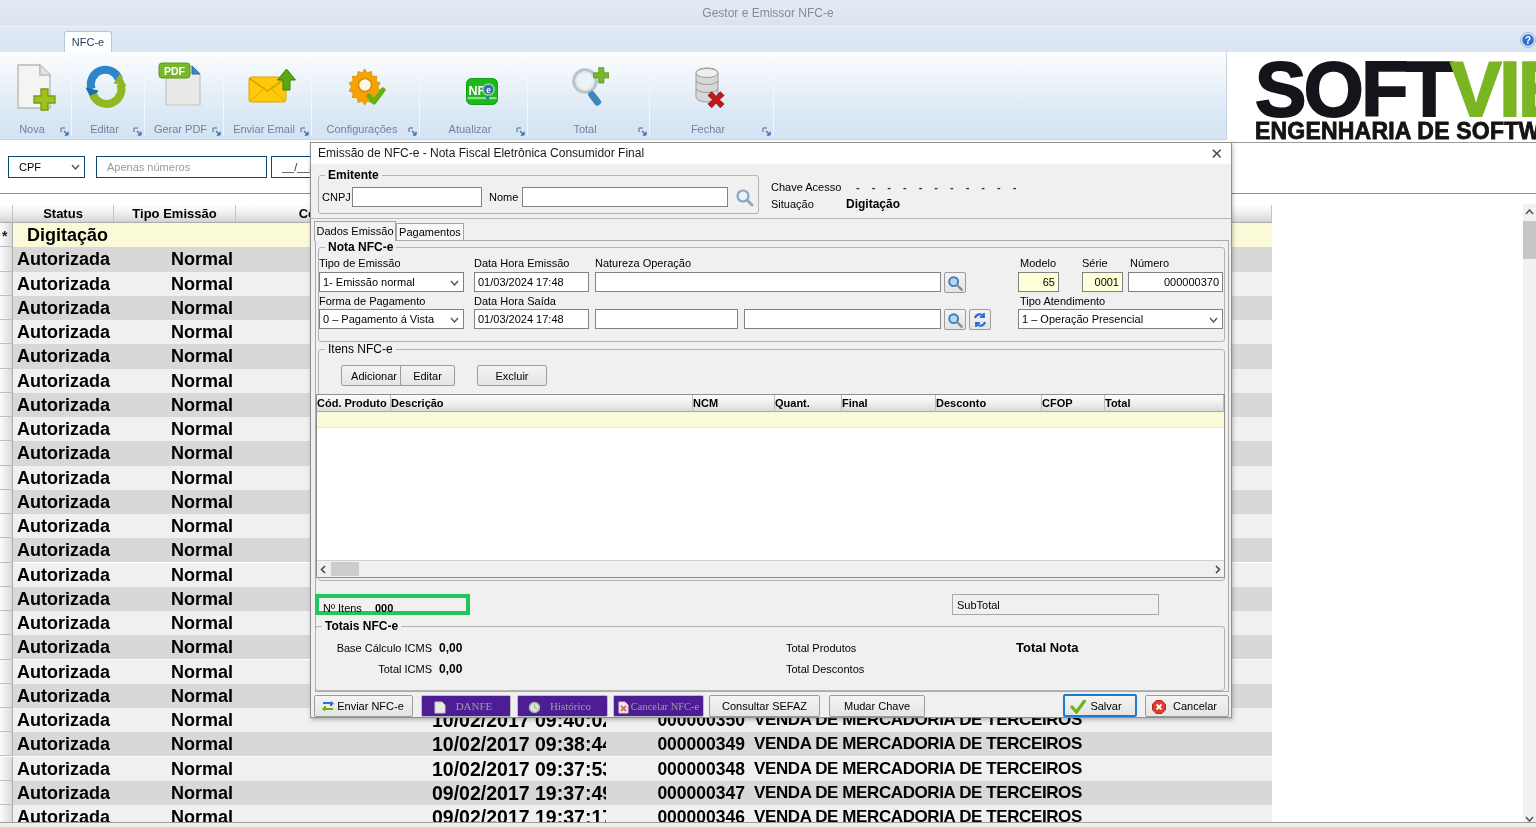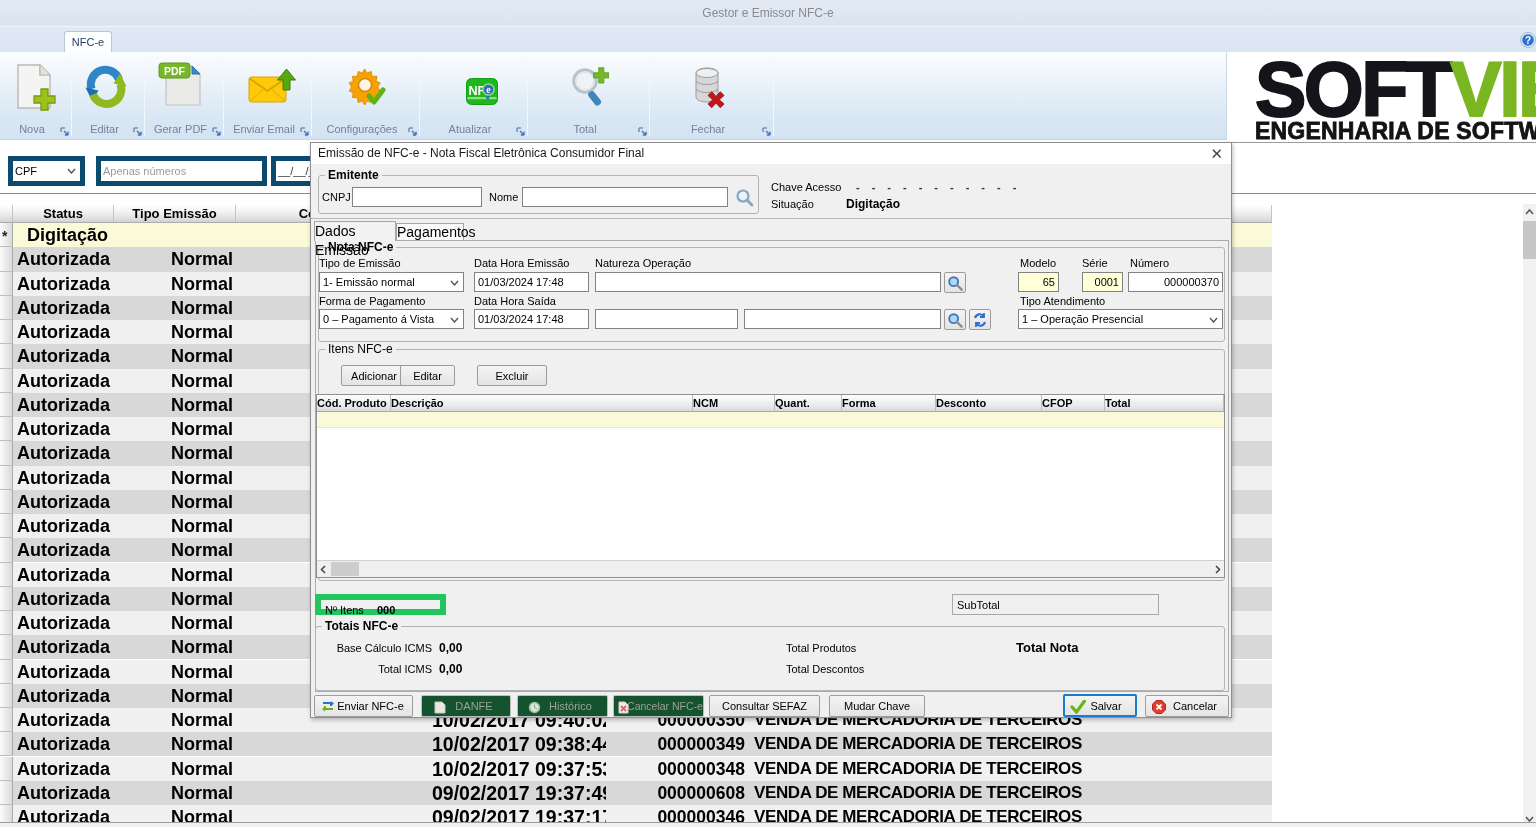--- a/index.html
+++ b/index.html
@@ -14,21 +14,21 @@
 .rsep { position:absolute; top:6px; width:1px; height:76px; background:#c9d7e7; border-right:1px solid #f2f7fb; }
 .rlabel { position:absolute; top:123px; height:14px; font-size:11px; color:#73819b; text-align:center; }
 .rlaunch { position:absolute; top:127px; width:9px; height:9px; line-height:0; }
 .ricon { position:absolute; }
 
 #logoarea { left:1228px; top:52px; width:308px; height:91px; background:#fff; border-bottom:1px solid #9b9b9b; overflow:hidden; }
 #logo1 { left:27px; top:-7px; font-size:77px; font-weight:bold; letter-spacing:-2.5px; color:#14151a; white-space:nowrap; -webkit-text-stroke:2px #14151a; }
 #logo1 .grn { color:#7ab622; -webkit-text-stroke-color:#7ab622; }
 #logo2 { left:27px; top:66px; font-size:23px; font-weight:bold; color:#131313; white-space:nowrap; letter-spacing:0.2px; -webkit-text-stroke:0.8px #131313; }
 
-.input, .combo { position:absolute; background:#fff; border:5px solid #0c4a6e; font-size:11px; color:#000; padding:0 2px; line-height:20px; height:30px; }
+.input, .combo { position:absolute; background:#fff; border:1px solid #0c4a6e; font-size:11px; color:#000; padding:0 10px; line-height:20px; height:22px; }
 
 #gridpanel { left:0; top:193px; width:1536px; height:630px; background:#fff; border-top:1px solid #8c8c8c; }
 #gridhdr { left:0; top:11px; width:1272px; height:18px; background:linear-gradient(#ffffff,#f2f2f2 40%,#dcdcdc 85%,#d0d0d0); border-bottom:1px solid #aeaeae; }
 .ghcell { position:absolute; top:0; height:17px; font-size:13px; font-weight:bold; color:#000; text-align:center; line-height:17px; border-right:1px solid #c3c3c3; overflow:hidden; white-space:nowrap; }
 .grow { position:absolute; left:13px; width:1259px; height:24.2px; overflow:hidden; }
 .grow.dark { background:#d8d8d8; }
 .grow.lite { background:#f0f0f0; }
 .grow.yel  { background:#fafad8; }
 .gc { position:absolute; top:1px; height:22px; font-weight:bold; color:#000; white-space:nowrap; overflow:hidden; line-height:22px; }
 .rowhdr { position:absolute; left:0; width:13px; background:linear-gradient(90deg,#fbfbfb,#dadada); border-right:1px solid #ababab; border-bottom:1px solid #bdbdbd; height:24.24px; }
@@ -42,22 +42,22 @@
 #dlg-title { left:0; top:0; width:920px; height:21px; background:#fff; font-size:12px; color:#1a1a1a; line-height:21px; padding-left:7px; }
 #dlg-x { right:8px; top:1px; font-size:15px; color:#444; line-height:19px; }
 .grp { position:absolute; border:1px solid #b4b4b4; border-radius:3px; }
 .grplbl { position:absolute; top:-8px; left:6px; background:#f0f0f0; padding:0 3px; font-size:12px; font-weight:bold; color:#000; line-height:14px; }
 .grplbl.norm { font-weight:normal; }
 .lbl { position:absolute; font-size:11px; color:#000; white-space:nowrap; }
 .din { position:absolute; background:#fff; border:1px solid #828282; font-size:11px; padding:0 3px; color:#000; line-height:18px; height:20px; white-space:nowrap; overflow:hidden; }
 .din.yellow { background:#ffffd8;text-align:right; }
 .dcombo { position:absolute; background:#fff; border:1px solid #828282; font-size:11px; padding:0 16px 0 3px; color:#000; line-height:18px; height:20px; white-space:nowrap; overflow:hidden; }
 .dbtn { position:absolute; background:linear-gradient(#f4f4f4,#e4e4e4); border:1px solid #9c9c9c; border-radius:2px; font-size:11px; color:#000; text-align:center; }
-.dbtn.dis { background:#14532d; color:#9f9f9f; border-color:#bdbdbd; }
-.tab { position:absolute; background:#f1f1f1; border:1px solid #a5a5a5; border-bottom:none; font-size:14px; color:#000; }
+.dbtn.dis { background:#4c1d95; color:#9f9f9f; border-color:#bdbdbd;font-family:Liberation Serif, serif; }
+.tab { position:absolute; background:#f1f1f1; border:1px solid #a5a5a5; border-bottom:none; font-size:11px; text-align:center; color:#000; }
 #tabpanel { left:4px; top:97px; width:914px; height:452px; border:1px solid #ababab; background:#f0f0f0; }
 
 #igrid { left:5px; top:251px; width:909px; height:184px; border:1px solid #8f8f8f; background:#fff; }
 .ihcell { position:absolute; top:0; height:17px; background:linear-gradient(#fdfdfd,#ececec 60%,#dadada); border-right:1px solid #bdbdbd; border-bottom:1px solid #a6a6a6; font-size:11px; font-weight:bold; text-align:left; line-height:16px; overflow:hidden; }
 #hsb { position:absolute; left:0; bottom:0; width:907px; height:17px; background:#f0f0f0; border-top:1px solid #d0d0d0; }
 .small { font-size:11px; }
 </style>
 
 </head><body>
 <div id="page">
@@ -314,21 +314,21 @@
         <div class="gc" style="left:101px;width:119px;text-align:right;font-size:18px">Normal</div>
         <div class="gc" style="left:419px;width:174px;font-size:19.5px;letter-spacing:0px">10/02/2017 09:37:53</div>
         <div class="gc" style="left:593px;width:139px;text-align:right;font-size:17.5px">000000348</div>
         <div class="gc" style="left:741px;width:510px;font-size:17px;letter-spacing:-0.4px">VENDA DE MERCADORIA DE TERCEIROS</div>
       </div>
       <div class="rowhdr" style="top:562.5px"></div>
       <div class="grow dark" style="top:586.7px">
         <div class="gc" style="left:0;width:101px;text-align:center;font-size:18px;">Autorizada</div>
         <div class="gc" style="left:101px;width:119px;text-align:right;font-size:18px">Normal</div>
         <div class="gc" style="left:419px;width:174px;font-size:19.5px;letter-spacing:0px">09/02/2017 19:37:49</div>
-        <div class="gc" style="left:593px;width:139px;text-align:right;font-size:17.5px">000000608</div>
+        <div class="gc" style="left:593px;width:139px;text-align:right;font-size:17.5px">000000347</div>
         <div class="gc" style="left:741px;width:510px;font-size:17px;letter-spacing:-0.4px">VENDA DE MERCADORIA DE TERCEIROS</div>
       </div>
       <div class="rowhdr" style="top:586.7px"></div>
       <div class="grow lite" style="top:611.0px">
         <div class="gc" style="left:0;width:101px;text-align:center;font-size:18px;">Autorizada</div>
         <div class="gc" style="left:101px;width:119px;text-align:right;font-size:18px">Normal</div>
         <div class="gc" style="left:419px;width:174px;font-size:19.5px;letter-spacing:0px">09/02/2017 19:37:17</div>
         <div class="gc" style="left:593px;width:139px;text-align:right;font-size:17.5px">000000346</div>
         <div class="gc" style="left:741px;width:510px;font-size:17px;letter-spacing:-0.4px">VENDA DE MERCADORIA DE TERCEIROS</div>
       </div>
@@ -413,36 +413,36 @@
         <div class="grplbl norm">Itens NFC-e</div>
       </div>
       <div class="dbtn" style="left:30px;top:222px;width:66px;height:21px;line-height:20px">Adicionar</div>
       <div class="dbtn" style="left:89px;top:222px;width:55px;height:21px;line-height:20px">Editar</div>
       <div class="dbtn" style="left:166px;top:222px;width:70px;height:21px;line-height:20px">Excluir</div>
       <div class="abs" id="igrid">
         <div class="ihcell" style="left:0px;width:74px">Cód. Produto</div>
         <div class="ihcell" style="left:74px;width:302px">Descrição</div>
         <div class="ihcell" style="left:376px;width:82px">NCM</div>
         <div class="ihcell" style="left:458px;width:67px">Quant.</div>
-        <div class="ihcell" style="left:525px;width:94px">Forma</div>
+        <div class="ihcell" style="left:525px;width:94px">Final</div>
         <div class="ihcell" style="left:619px;width:106px">Desconto</div>
         <div class="ihcell" style="left:725px;width:63px">CFOP</div>
         <div class="ihcell" style="left:788px;width:119px">Total</div>
         <div class="abs" style="left:0;top:17px;width:907px;height:16px;background:#fafad8;border-bottom:1px solid #e8e8d0"></div>
         <div id="hsb">
 <div style="position:absolute;left:3px;top:4px;line-height:0"><svg width="6" height="9" viewBox="0 0 6 9">
               <path d="M5 1 L1.5 4.5 L5 8" fill="none" stroke="#444" stroke-width="1.5"></path>
             </svg></div>
 <div style="position:absolute;right:3px;top:4px;line-height:0"><svg width="6" height="9" viewBox="0 0 6 9">
               <path d="M1 1 L4.5 4.5 L1 8" fill="none" stroke="#444" stroke-width="1.5"></path>
             </svg></div>
 <div style="position:absolute;left:14px;top:1px;width:28px;height:14px;background:#cdcdcd"></div>
 </div>
       </div>
-      <div class="abs" style="left:4px;top:451px;width:131px;height:21px;border:6px solid #22c55e;background:#f0f0f0">
+      <div class="abs" style="left:4px;top:451px;width:155px;height:21px;border:4px solid #22c55e;background:#f0f0f0">
         <span class="small" style="position:absolute;left:4px;top:4px">Nº Itens</span>
         <span class="small" style="position:absolute;left:56px;top:4px;font-weight:bold">000</span>
       </div>
       <div class="abs" style="left:641px;top:451px;width:207px;height:21px;border:1px solid #a8a8a8;background:#f0f0f0">
         <span class="small" style="position:absolute;left:4px;top:4px">SubTotal</span>
       </div>
       <div class="grp" style="left:4px;top:483px;width:910px;height:65px">
         <div class="grplbl">Totais NFC-e</div>
       </div>
       <div class="lbl" style="left:16px;top:499px;width:105px;text-align:right">Base Cálculo ICMS</div>

